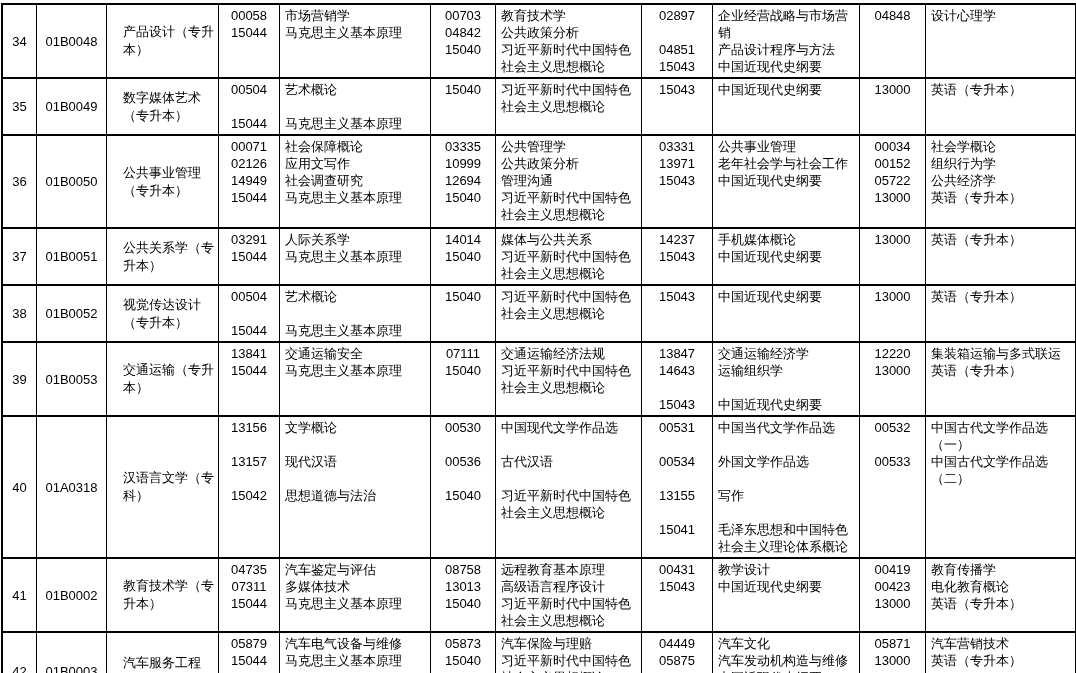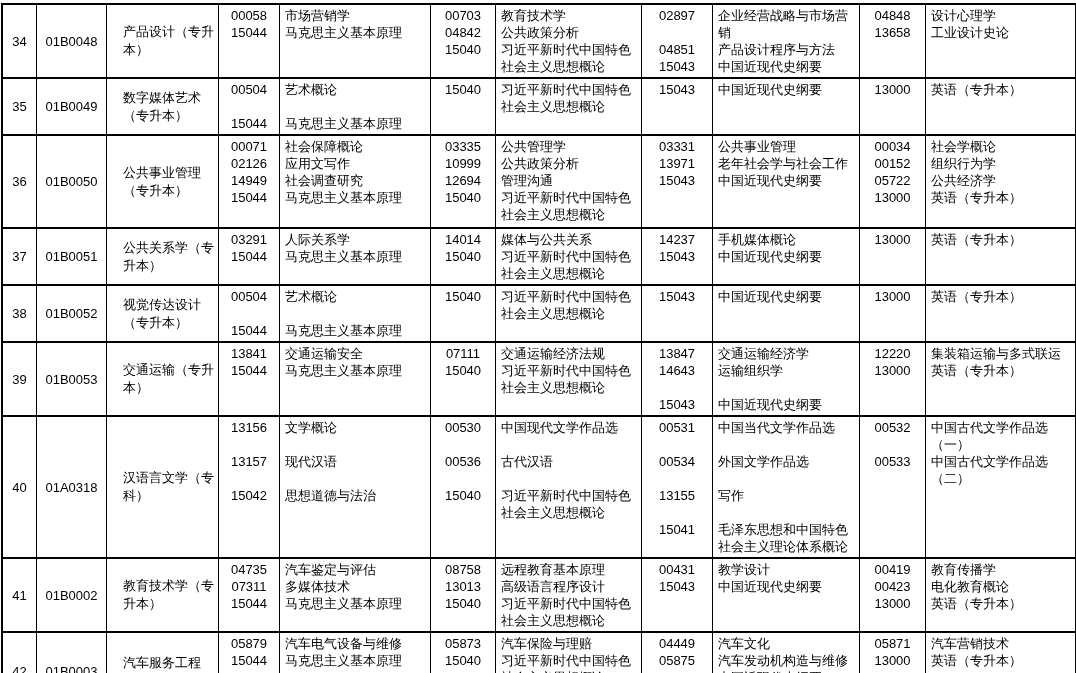--- a/index.html
+++ b/index.html
@@ -112,24 +112,20 @@
         <div class="course">
           <div class="ccode">15043</div>
           <div class="cname">中国近现代史纲要</div>
         </div>
       </div>
       <div class="cell c-slot slot4">
         <div class="course">
           <div class="ccode">04848</div>
           <div class="cname">设计心理学</div>
         </div>
-        <div class="course">
-          <div class="ccode">13658</div>
-          <div class="cname">工业设计史论</div>
-        </div>
       </div>
     </div>
     <div class="row">
       <div class="cell c-num">35</div>
       <div class="cell c-code">01B0049</div>
       <div class="cell c-major">数字媒体艺术（专升本）</div>
       <div class="cell c-slot slot1">
         <div class="course">
           <div class="ccode">00504</div>
           <div class="cname">艺术概论</div>

